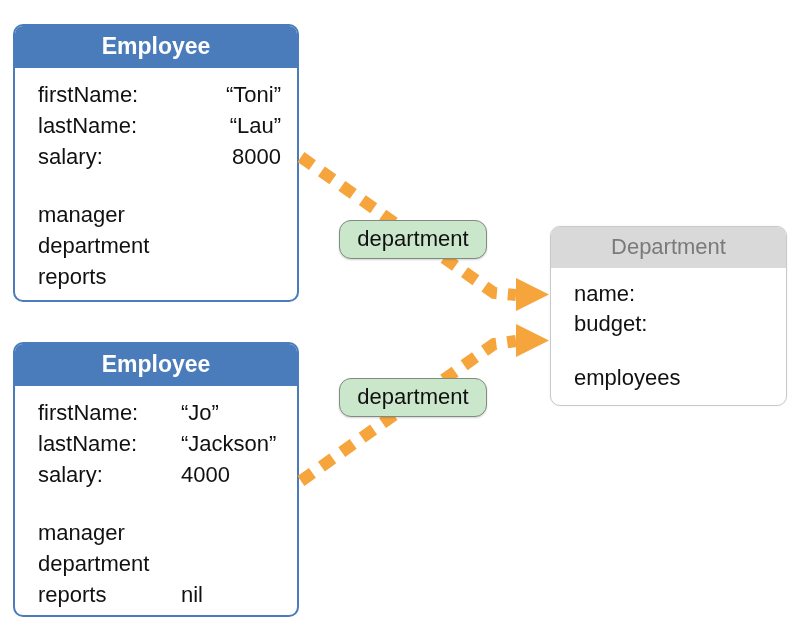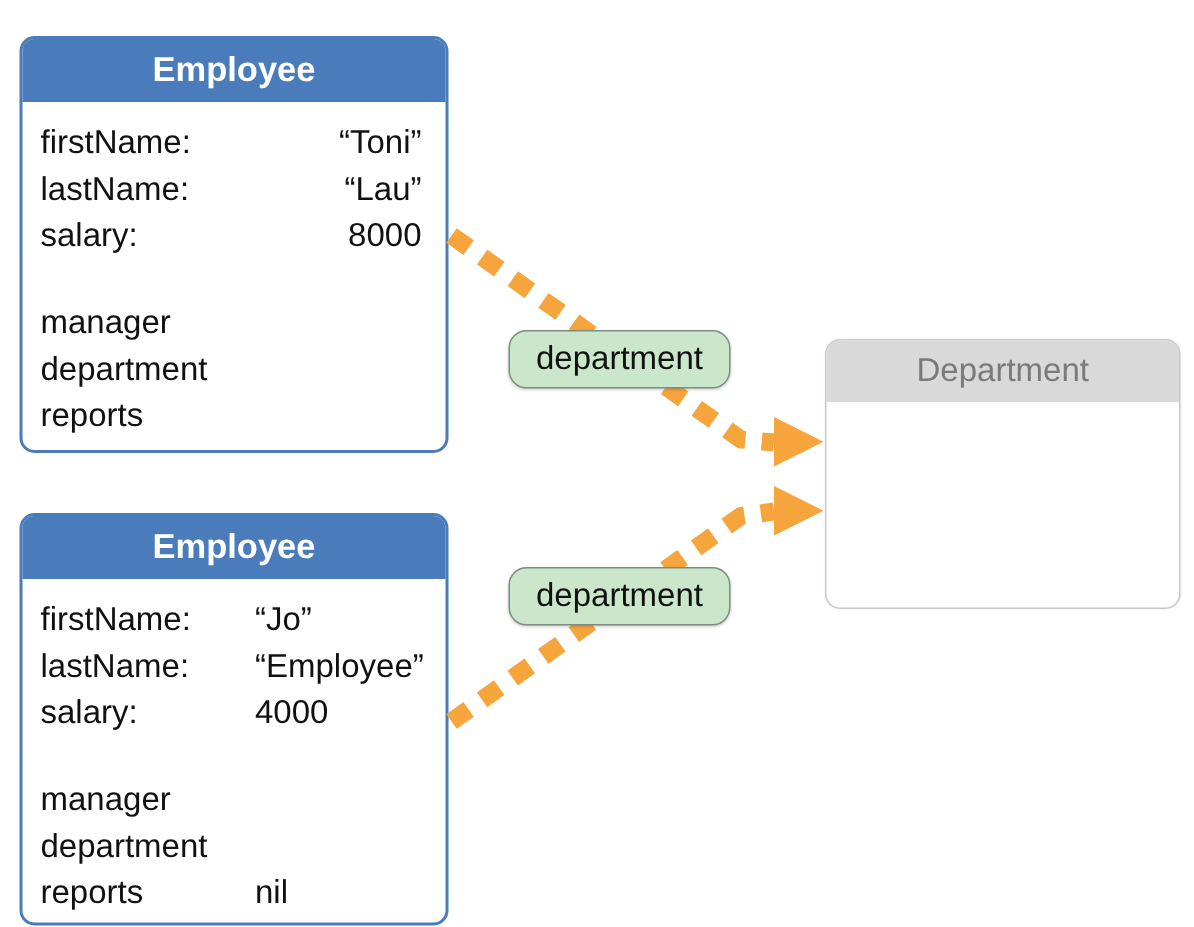--- a/index.html
+++ b/index.html
@@ -28,21 +28,21 @@
   .card-header{box-sizing:border-box;text-align:center;border-radius:8px 8px 0 0;}
   .employee .card-header{
     background:var(--employee-header);color:#ffffff;font-weight:bold;
     font-size:23px;padding:7px 0 8px;
   }
   .department .card-header{
     background:var(--department-header-bg);color:var(--department-header-text);
     font-size:22px;padding:7px 0 8px;border-radius:8.5px 8.5px 0 0;
   }
 
-  .card-body{padding:11px 16px 8px 12px;font-size:22px;}
+  .card-body{padding:11px 16px 8px 23px;font-size:22px;}
   .row{display:flex;line-height:31px;white-space:nowrap;}
   .row.right-vals{justify-content:space-between;}
   .row.tab-vals .lbl{width:143px;flex:0 0 143px;}
   .spacer{height:27px;}
   .department .card-body .row{line-height:30px;}
   .department .spacer{height:24px;}
 
   .edge-label{
     position:absolute;box-sizing:border-box;z-index:3;
     width:148px;height:39px;line-height:36px;text-align:center;
@@ -93,21 +93,21 @@
 
   <div class="card employee" style="left:13px;top:331px;width:286px;height:275px;">
     <div class="card-header">Employee</div>
     <div class="card-body">
       <div class="row tab-vals">
         <span class="lbl">firstName:</span>
         <span class="val">“Jo”</span>
       </div>
       <div class="row tab-vals">
         <span class="lbl">lastName:</span>
-        <span class="val">“Employee”</span>
+        <span class="val">“Jackson”</span>
       </div>
       <div class="row tab-vals">
         <span class="lbl">salary:</span>
         <span class="val">4000</span>
       </div>
       <div class="spacer"></div>
       <div class="row tab-vals">
         <span class="lbl">manager</span>
         <span class="val"></span>
       </div>
@@ -117,18 +117,30 @@
       </div>
       <div class="row tab-vals">
         <span class="lbl">reports</span>
         <span class="val">nil</span>
       </div>
     </div>
   </div>
 
   <div class="card department" style="left:550px;top:215px;width:237px;height:180px;">
     <div class="card-header">Department</div>
+    <div class="card-body">
+      <div class="row">
+        <span class="lbl">name:</span>
+      </div>
+      <div class="row">
+        <span class="lbl">budget:</span>
+      </div>
+      <div class="spacer"></div>
+      <div class="row">
+        <span class="lbl">employees</span>
+      </div>
+    </div>
   </div>
 
   <div class="edge-label" style="left:339px;top:209px;">department</div>
   <div class="edge-label" style="left:339px;top:367px;">department</div>
 
 </div>
 
 </body></html>

